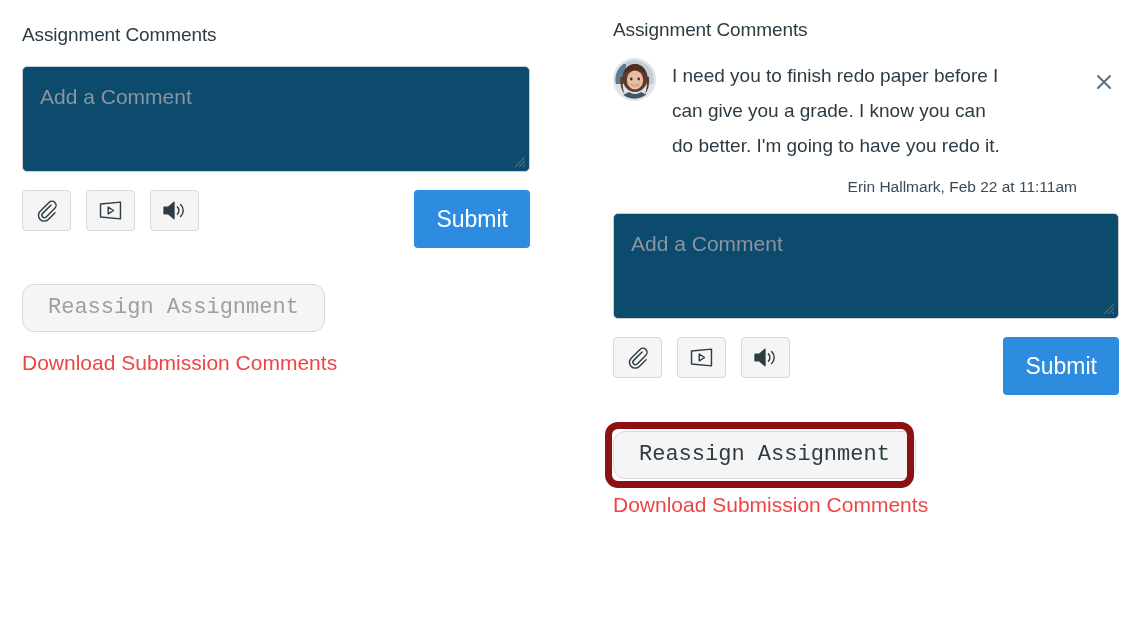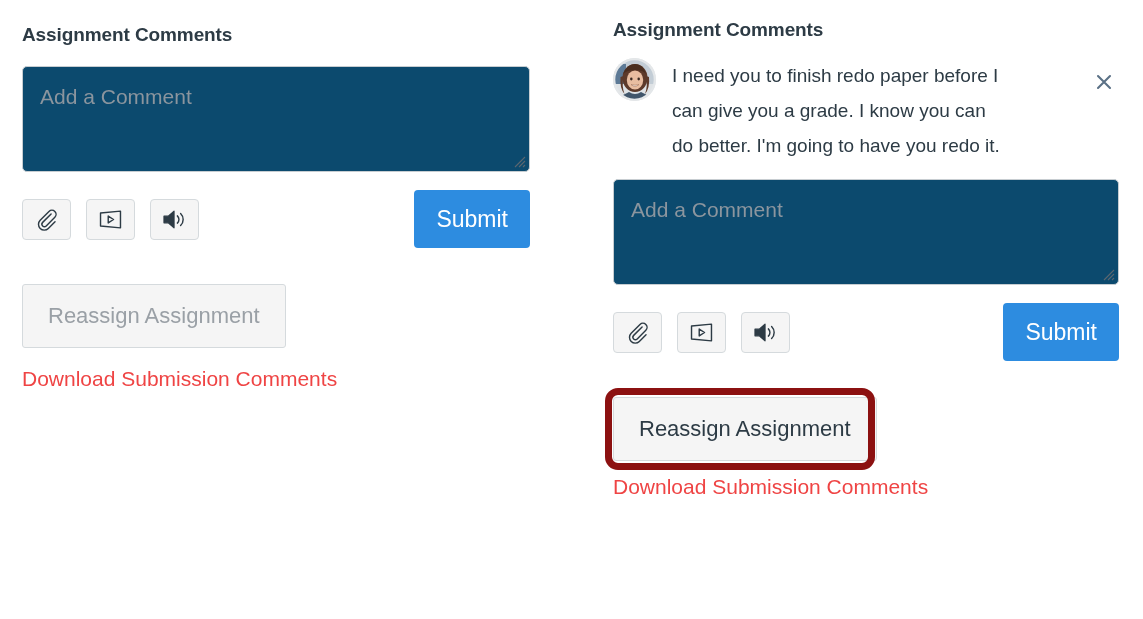--- a/index.html
+++ b/index.html
@@ -21,21 +21,21 @@
   .panel {
     position: absolute;
     top: 0;
   }
   .panel-left  { left: 22px;  width: 508px; }
   .panel-right { left: 613px; width: 506px; }
 
   
   .section-heading {
     font-size: 19px;
-    font-weight: bold;
+    font-weight: normal;
     letter-spacing: -0.1px;
     color: #2D3B45;
     margin: 0;
   }
   .panel-left  .section-heading { padding-top: 24px; }
   .panel-right .section-heading { padding-top: 19px; }
 
   
   .comment-row {
     display: flex;
@@ -112,21 +112,20 @@
     right: 3px;
     bottom: 3px;
     width: 13px;
     height: 13px;
   }
   .resize-grip svg { display: block; }
 
   
   .action-bar {
     display: flex;
-    align-items: center;
     margin-top: 18px;
   }
   .icon-btn {
     width: 49px;
     height: 41px;
     box-sizing: border-box;
     border: 1px solid #d5dadd;
     border-radius: 4px;
     background: #f5f5f5;
     display: flex;
@@ -149,26 +148,26 @@
     line-height: 1;
     padding: 0 22px;
     height: 58px;
     cursor: pointer;
   }
 
   
   .reassign-btn {
     box-sizing: border-box;
     border: 1px solid #d5dadd;
-    border-radius: 3px;
+    border-radius: 12px;
     background: #f5f5f5;
-    font-family: Liberation Sans, sans-serif;
+    font-family: Liberation Mono, monospace;
     font-size: 22px;
     line-height: 1;
-    height: 64px;
+    height: 48px;
     padding: 0 25px;
     display: inline-flex;
     align-items: center;
     justify-content: center;
   }
   .reassign-disabled {
     color: #9aa0a6;
     cursor: default;
   }
   .reassign-enabled {
@@ -280,20 +279,21 @@
           <ellipse cx="25.7" cy="21" rx="1.25" ry="1.45" fill="#3a2a22"></ellipse>
           <path d="M18 26.5 q4 3.6 8 0 q-4 1.4 -8 0 Z" fill="#ffffff" stroke="#9a6a54" stroke-width="0.5"></path>
           <path d="M16 34 q6 4 12 0 l6 3 v8 h-24 v-8 Z" fill="#41566b"></path>
         </g>
         <circle cx="21.5" cy="21.5" r="20.2" fill="none" stroke="#e4e7e9" stroke-width="2"></circle>
       </svg>
     </div>
 
     <div class="comment-body">
       <p class="comment-text">I need you to finish redo paper before I can give you a grade. I know you can do better. I'm going to have you redo it.</p>
+      <div class="comment-meta">Erin Hallmark, Feb 22 at 11:11am</div>
     </div>
 
     <div class="comment-close">
       <span>
         <svg viewBox="0 0 20 20" width="20" height="20" aria-hidden="true">
           <path d="M4 4 L16 16 M16 4 L4 16" stroke="#5b7186" stroke-width="2.1" stroke-linecap="round" fill="none"></path>
         </svg>
       </span>
     </div>
   </div>

